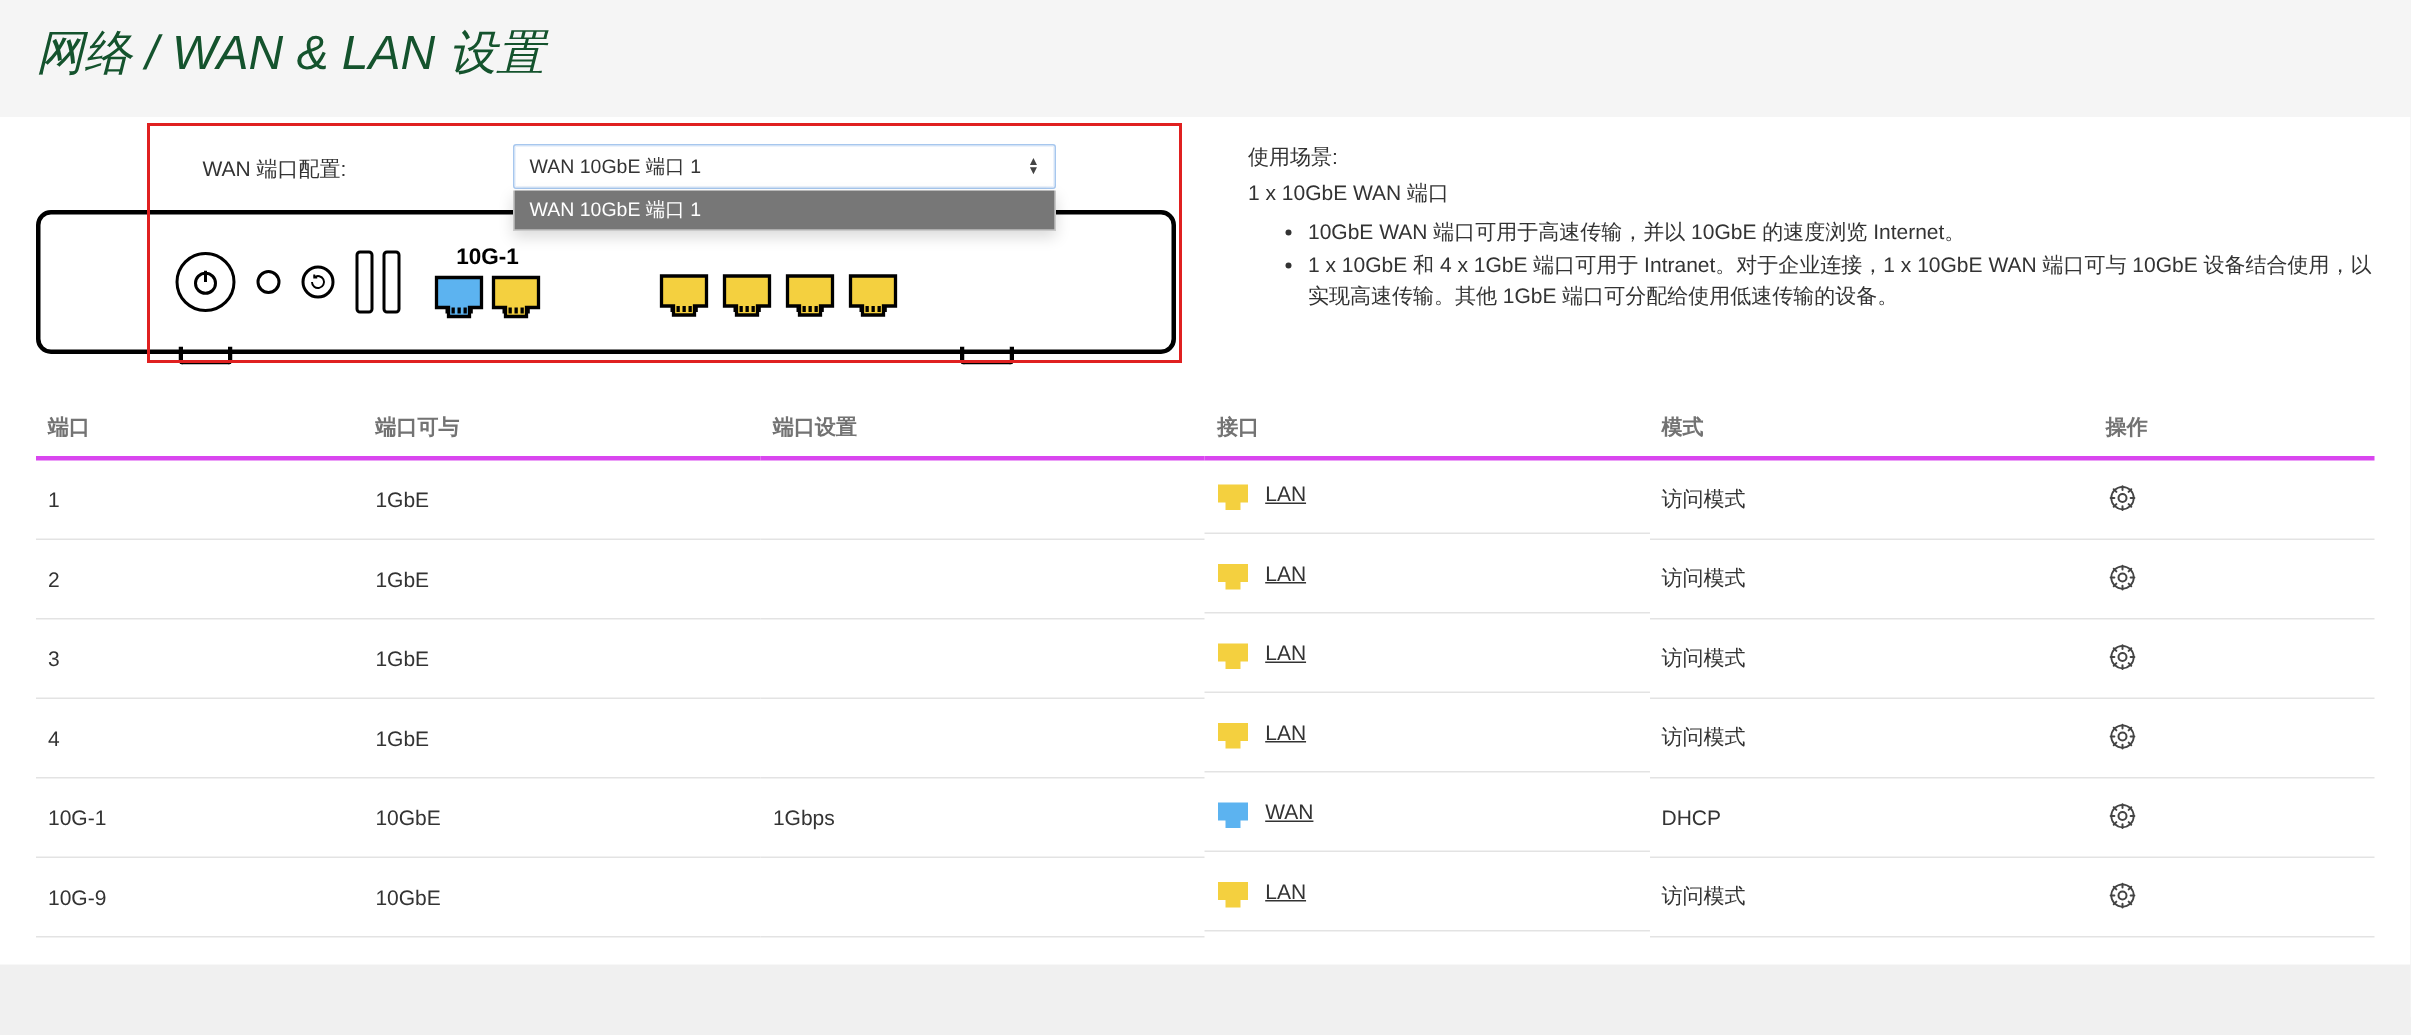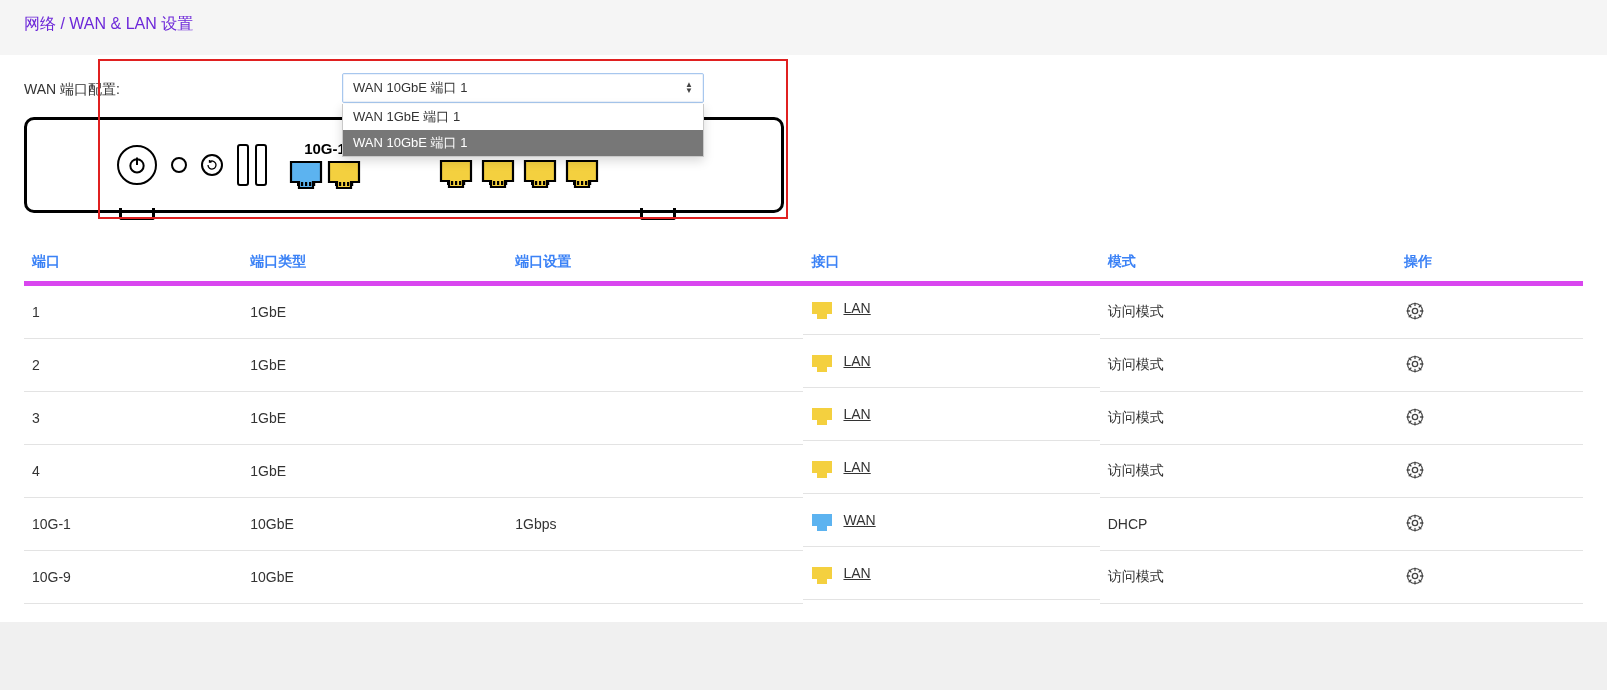--- a/index.html
+++ b/index.html
@@ -1,31 +1,31 @@
 <!DOCTYPE html>
 <html><head>
 <meta charset="utf-8">
 <style>
   * { box-sizing: border-box; margin: 0; padding: 0; }
   html, body { font-family: "Microsoft YaHei", "PingFang SC", Arial, sans-serif; font-size: 14px; color: #333; background: #f0f0f0; }
   .page { width: 1607px; min-height: 690px; }
 
   .header-bar { background: #f5f5f5; padding: 14px 24px 20px 24px; }
-  .header-bar h1 { font-size: 16px; font-weight: 400; color: #6d28d9; }
+  .header-bar h1 { font-size: 32px; font-weight: 400; color: #14532d; font-style: italic; }
   .header-bar .sub { font-size: 13px; color: #888; margin-top: 8px; }
 
   .content { background: #fff; padding: 18px 24px; }
 
   .top-row { display: flex; align-items: flex-start; gap: 20px; }
 
   .left-col { width: 770px; position: relative; }
   .highlight-box { position: absolute; left: 74px; top: -14px; width: 690px; height: 160px; border: 2px solid #e02020; z-index: 5; pointer-events: none; }
 
   .config-row { display: flex; align-items: center; margin-bottom: 14px; }
-  .config-label { width: 318px; font-size: 14px; color: #333; padding-top: 4px; }
+  .config-label { width: 318px; font-size: 14px; color: #333; padding-top: 4px; text-align: center; }
   .select-wrap { position: relative; width: 362px; z-index: 10; }
   .select-display { width: 100%; height: 30px; border: 1px solid #a7c7ee; border-radius: 2px; background: #fff; padding: 0 10px; display: flex; align-items: center; justify-content: space-between; font-size: 13px; cursor: pointer; box-shadow: 0 0 0 1px rgba(130,170,230,.15) inset; }
   .select-display .caret { display:flex; flex-direction: column; font-size: 8px; line-height: 6px; color: #444; }
   .dropdown { position: absolute; top: 31px; left: 0; width: 100%; border: 1px solid #c9c9c9; border-top: none; background: #fff; box-shadow: 0 4px 10px rgba(0,0,0,.15); z-index: 20; }
   .dropdown .opt { padding: 4px 10px; font-size: 13px; cursor: pointer; }
   .dropdown .opt.selected { background: #777; color: #fff; }
 
   
   .device { width: 760px; height: 96px; border: 3px solid #000; border-radius: 10px; display: flex; align-items: center; padding: 0 22px; gap: 22px; position: relative; }
   .device .feet { position: absolute; bottom: -10px; width: 36px; height: 12px; border: 3px solid #000; border-top: none; border-radius: 0 0 3px 3px; }
@@ -51,21 +51,21 @@
 
   .right-col { margin-left: 18px; flex: 1; }
   .use-line { font-size: 14px; color: #333; margin-bottom: 6px; }
   .use-title { font-size: 14px; color: #333; margin-bottom: 6px; }
   .use-list { margin-left: 40px; }
   .use-list li { font-size: 14px; color: #333; line-height: 1.55; }
 
   
   .tbl-wrap { margin-top: 30px; }
   table { width: 100%; border-collapse: collapse; }
-  th { text-align: left; font-size: 14px; font-weight: 700; color: #3b82f6; padding: 10px 8px; border-bottom: 5px solid #d946ef; }
+  th { text-align: left; font-size: 14px; font-weight: 700; color: #737373; padding: 10px 8px; border-bottom: 3px solid #d946ef; }
   td { font-size: 14px; color: #333; padding: 14px 8px; border-bottom: 1px solid #e3e3e3; vertical-align: middle; }
   td.interface-cell { display:flex; align-items:flex-start; gap: 10px; text-decoration: underline; }
   .mini-port { width: 22px; height: 20px; }
   .mini-port svg { width: 22px; height: 20px; display:block; }
   .gear { width: 22px; height: 22px; cursor: pointer; display:inline-flex; align-items:center; justify-content:center; }
   .gear svg { width: 20px; height: 20px; }
 
   .col-port { width: 14%; }
   .col-type { width: 17%; }
   .col-speed { width: 19%; }
@@ -93,21 +93,20 @@
           <div class="config-label">WAN 端口配置:</div>
           <div class="select-wrap">
             <div class="select-display">
               <span>WAN 10GbE 端口 1</span>
               <span class="caret">
                 <span>▲</span>
                   <span>▼</span>
               </span>
             </div>
             <div class="dropdown">
-              <div class="opt">WAN 1GbE 端口 1</div>
               <div class="opt selected">WAN 10GbE 端口 1</div>
             </div>
           </div>
         </div>
 
         <div class="device">
           <div class="feet foot-l"></div>
           <div class="feet foot-r"></div>
 
           <div style="display:flex; align-items:center; gap:14px; margin-left:68px;">
@@ -197,29 +196,37 @@
     <rect x="16" y="24" width="2.2" height="4" fill="#000"></rect>
     <rect x="20" y="24" width="2.2" height="4" fill="#000"></rect>
     <rect x="24" y="24" width="2.2" height="4" fill="#000"></rect>
   </svg>
               </div>
           </div>
         </div>
 
       </div>
 
+      <div class="right-col">
+        <div class="use-line">使用场景:</div>
+        <div class="use-title">1 x 10GbE WAN 端口</div>
+        <ul class="use-list">
+          <li>10GbE WAN 端口可用于高速传输，并以 10GbE 的速度浏览 Internet。</li>
+          <li>1 x 10GbE 和 4 x 1GbE 端口可用于 Intranet。对于企业连接，1 x 10GbE WAN 端口可与 10GbE 设备结合使用，以实现高速传输。其他 1GbE 端口可分配给使用低速传输的设备。</li>
+        </ul>
+      </div>
 
     </div>
 
     <div class="tbl-wrap">
       <table>
         <thead>
           <tr>
             <th class="col-port">端口</th>
-            <th class="col-type">端口类型</th>
+            <th class="col-type">端口可与</th>
             <th class="col-speed">端口设置</th>
             <th class="col-iface">接口</th>
             <th class="col-mode">模式</th>
             <th class="col-act">操作</th>
           </tr>
         </thead>
         <tbody id="tbody">
             <tr>
     <td>1</td>
     <td>1GbE</td>

